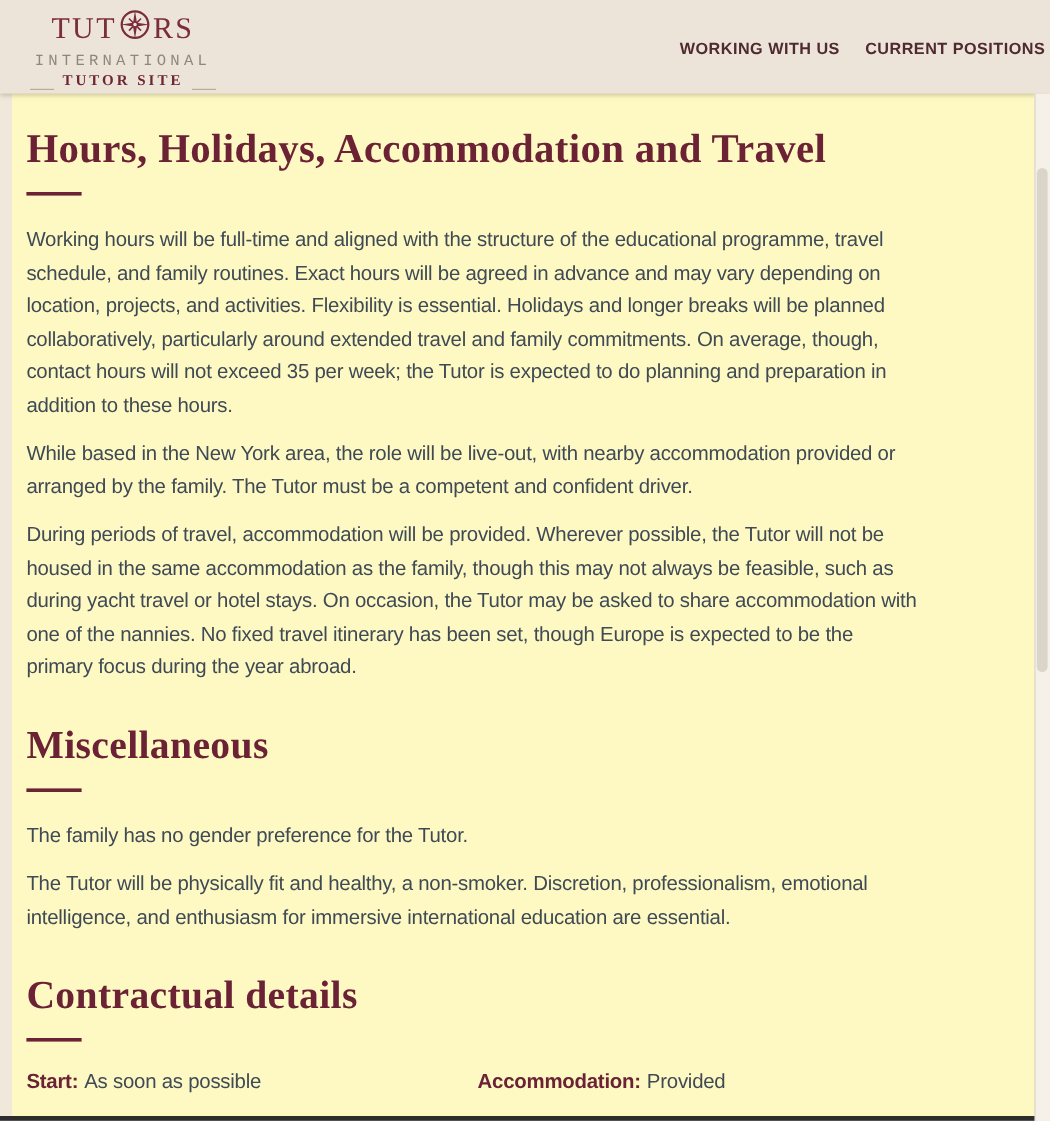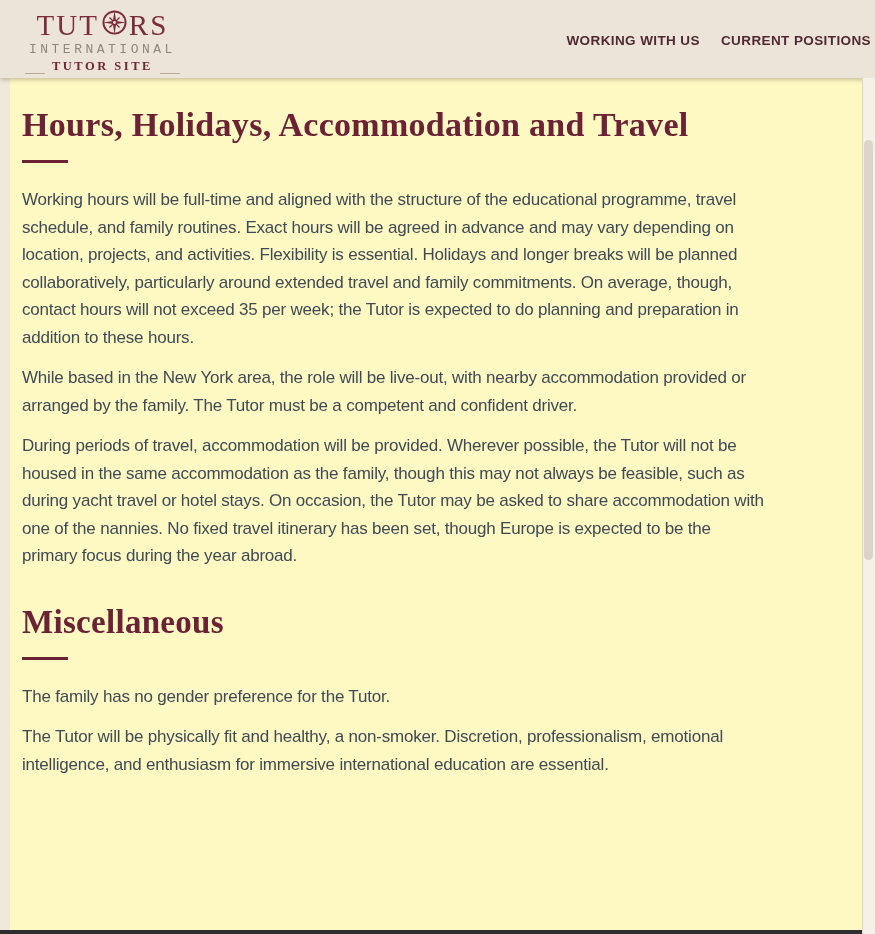--- a/index.html
+++ b/index.html
@@ -28,21 +28,21 @@
     display: flex;
     flex-direction: column;
     align-items: center;
     cursor: pointer;
     padding-top: 4px;
   }
   .logo-line1 {
     display: flex;
     align-items: center;
     font-family: "Liberation Serif", serif;
-    font-size: 29px;
+    font-size: 25px;
     font-weight: 400;
     letter-spacing: 2px;
     color: #7b2c3d;
     line-height: 30px;
   }
   .logo-line1 .compass { margin: 0 1px 0 2px; display: inline-block; }
   .logo-line2 {
     font-family: Liberation Mono, monospace;
     font-size: 13px;
     letter-spacing: 3.5px;
@@ -190,20 +190,33 @@
     <p class="para">During periods of travel, accommodation will be provided. Wherever possible, the Tutor will not be housed in the same accommodation as the family, though this may not always be feasible, such as during yacht travel or hotel stays. On occasion, the Tutor may be asked to share accommodation with one of the nannies. No fixed travel itinerary has been set, though Europe is expected to be the primary focus during the year abroad.</p>
   </section>
 
   <section class="section">
     <h2 class="section-title small">Miscellaneous</h2>
     <div class="heading-rule"></div>
     <p class="para">The family has no gender preference for the Tutor.</p>
     <p class="para">The Tutor will be physically fit and healthy, a non-smoker. Discretion, professionalism, emotional intelligence, and enthusiasm for immersive international education are essential.</p>
   </section>
 
+  <section class="section">
+    <h2 class="section-title small">Contractual details</h2>
+    <div class="heading-rule"></div>
+    <div class="details-grid">
+      <div>
+        <span class="detail-label">Start:</span><span class="detail-value">As soon as possible</span>
+      </div>
+      <div>
+        <span class="detail-label">Accommodation:</span><span class="detail-value">Provided</span>
+      </div>
+
+    </div>
+  </section>
 
 </main>
 
 <div class="scrollbar-track">
   <div class="scrollbar-thumb"></div>
 </div>
 
 <div class="bottom-bar"></div>
 
 </body></html>

